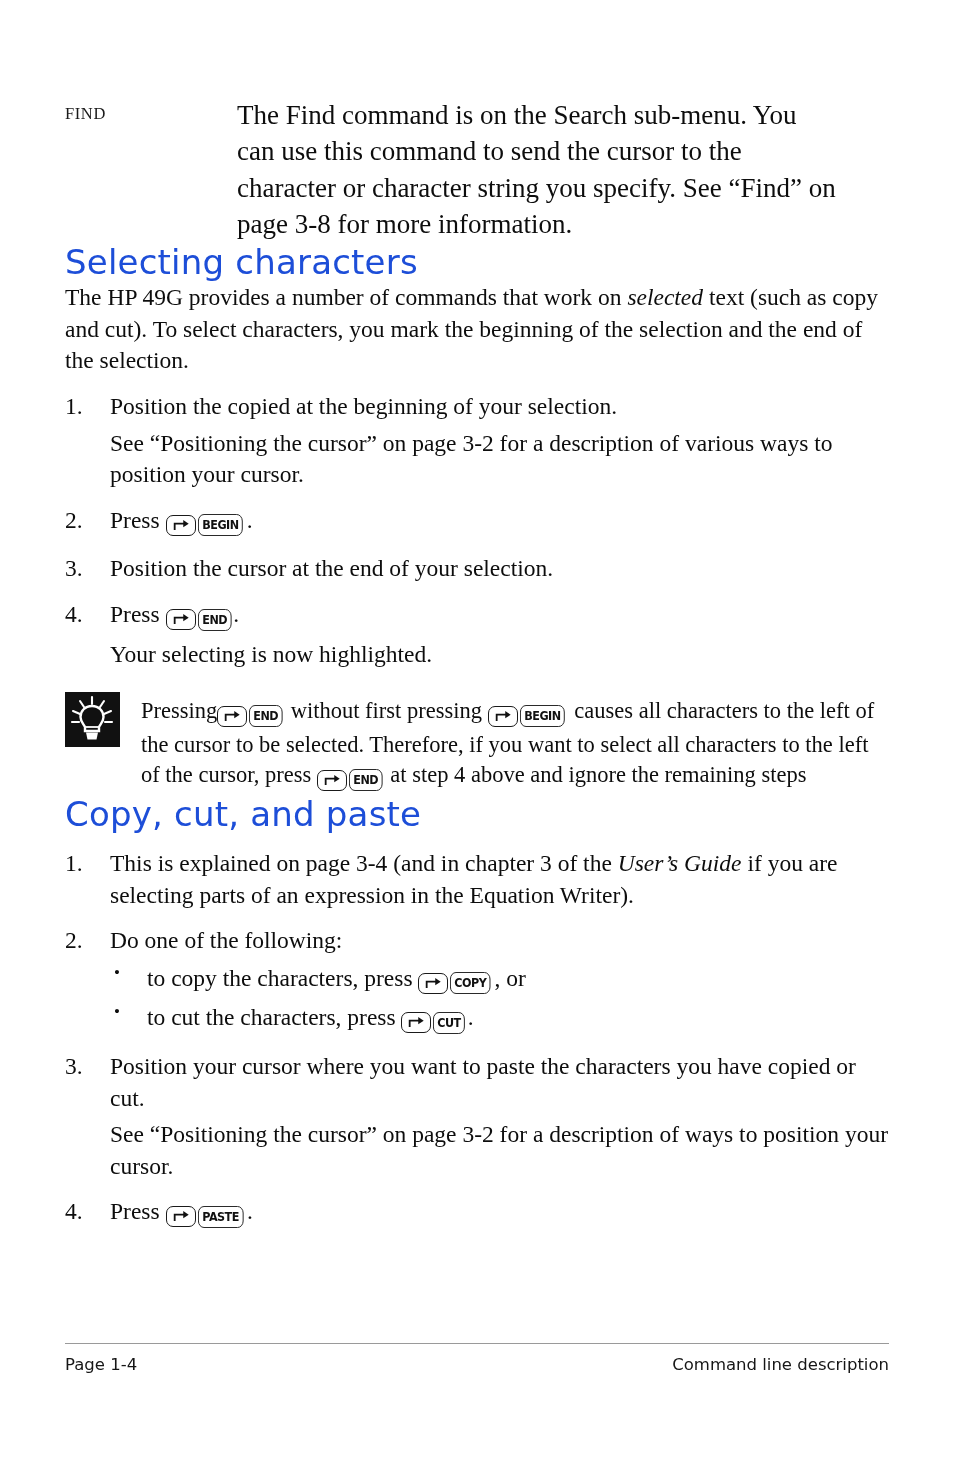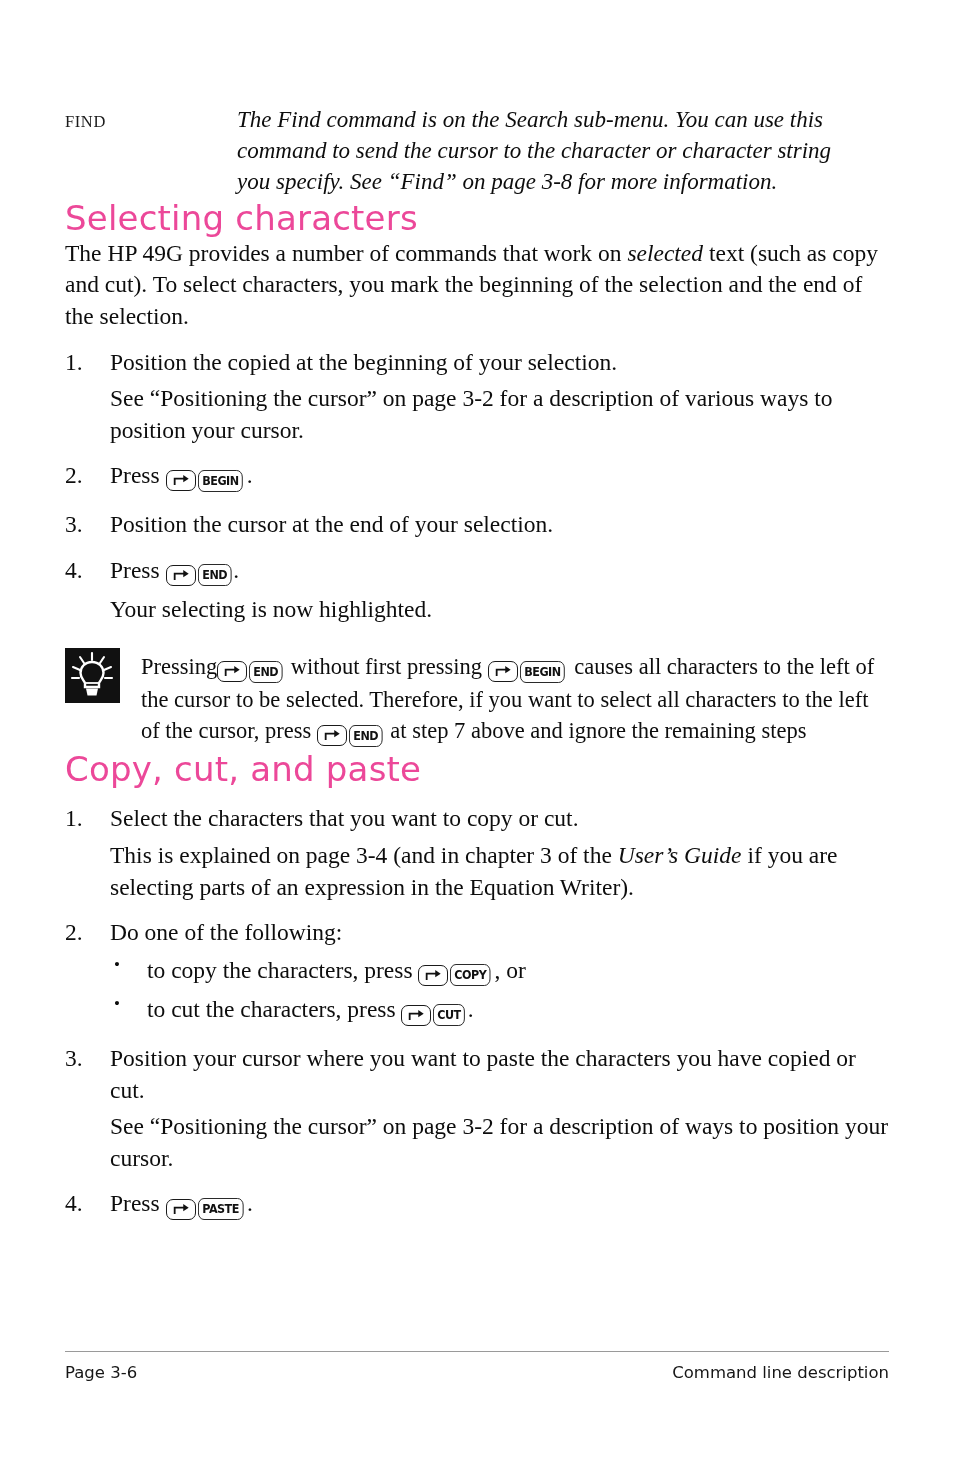--- a/index.html
+++ b/index.html
@@ -13,21 +13,21 @@
     height: 1464px;
     position: relative;
     font-family: "Liberation Serif", "DejaVu Serif", serif;
     color: #0d0d0d;
     overflow: hidden;
     -webkit-font-smoothing: antialiased;
   }
 
   .page {
     position: absolute;
-    left: 0; top: 8px;
+    left: 0; top: 0;
     width: 954px;
     height: 1436px;
     box-sizing: border-box;
     padding: 0 65px;
   }
 
   
   .def-block {
     display: flex;
     align-items: flex-start;
@@ -37,35 +37,34 @@
     width: 172px;
     flex: 0 0 172px;
     font-size: 16.5px;
     letter-spacing: 0.6px;
     line-height: 1.45;
     padding-top: 5px;
     color: #1a1a1a;
   }
   .def-desc {
     flex: 1 1 auto;
-    font-size: 23px;
+    font-size: 27px;
     line-height: 1.345;
     max-width: 600px;
-    font-style: italic;
   }
 
   
   h1.section-title {
     font-family: "DejaVu Sans", "Liberation Sans", sans-serif;
     font-weight: 400;
     font-size: 34px;
     letter-spacing: 0.2px;
     margin: 0;
     padding: 0;
-    color: #ec4899;
+    color: #1d4ed8;
   }
   .h-selecting { margin-top: 28px; }
   .h-copycut   { margin-top: 30px; }
 
   
   p.body {
     font-size: 23.5px;
     line-height: 1.345;
     margin: 0;
     padding: 0;
@@ -272,31 +271,30 @@
     <div class="tip-body">
       <span> Pressing</span><span class="key"><span class="keycap shift"><svg class="arr" viewBox="0 0 30 21" xmlns="http://www.w3.org/2000/svg" aria-hidden="true">
               <path d="M8 15.5 L8 8.5 L19.5 8.5" fill="none" stroke="#111" stroke-width="2"></path>
               <path d="M17.5 4.5 L23.5 8.5 L17.5 12.5 Z" fill="#111"></path>
             </svg></span><span class="keycap label">END</span></span><span> without first pressing </span><span class="key"><span class="keycap shift"><svg class="arr" viewBox="0 0 30 21" xmlns="http://www.w3.org/2000/svg" aria-hidden="true">
               <path d="M8 15.5 L8 8.5 L19.5 8.5" fill="none" stroke="#111" stroke-width="2"></path>
               <path d="M17.5 4.5 L23.5 8.5 L17.5 12.5 Z" fill="#111"></path>
             </svg></span><span class="keycap label">BEGIN</span></span><span> causes all characters to the left of the cursor to be selected. Therefore, if you want to select all characters to the left of the cursor, press </span><span class="key"><span class="keycap shift"><svg class="arr" viewBox="0 0 30 21" xmlns="http://www.w3.org/2000/svg" aria-hidden="true">
               <path d="M8 15.5 L8 8.5 L19.5 8.5" fill="none" stroke="#111" stroke-width="2"></path>
               <path d="M17.5 4.5 L23.5 8.5 L17.5 12.5 Z" fill="#111"></path>
-            </svg></span><span class="keycap label">END</span></span><span> at step 7 above and ignore the remaining steps</span>
+            </svg></span><span class="keycap label">END</span></span><span> at step 4 above and ignore the remaining steps</span>
     </div>
   </div>
 
   <h1 class="section-title h-copycut">Copy, cut, and paste</h1>
 
   <ol class="steps">
 
     <li>
       <span class="num">1.</span>
-      <span>Select the characters that you want to copy or cut.</span>
       <div class="sub-para">
         <span>This is explained on page 3-4 (and in chapter 3 of the </span><i class="em">User’s Guide</i><span> if you are selecting parts of an expression in the Equation Writer).</span>
       </div>
     </li>
 
     <li>
       <span class="num">2.</span>
       <span>Do one of the following:</span>
       <ul class="bullets">
         <li>
@@ -325,18 +323,18 @@
       <span>Press </span><span class="key"><span class="keycap shift"><svg class="arr" viewBox="0 0 30 21" xmlns="http://www.w3.org/2000/svg" aria-hidden="true">
               <path d="M8 15.5 L8 8.5 L19.5 8.5" fill="none" stroke="#111" stroke-width="2"></path>
               <path d="M17.5 4.5 L23.5 8.5 L17.5 12.5 Z" fill="#111"></path>
             </svg></span><span class="keycap label">PASTE</span></span><span>.</span>
     </li>
   </ol>
 
   <div class="footer">
     <hr class="footer-rule">
     <div class="footer-row">
-      <span>Page 3-6</span>
+      <span>Page 1-4</span>
       <span>Command line description</span>
     </div>
   </div>
 
 </div>
 
 </body></html>

